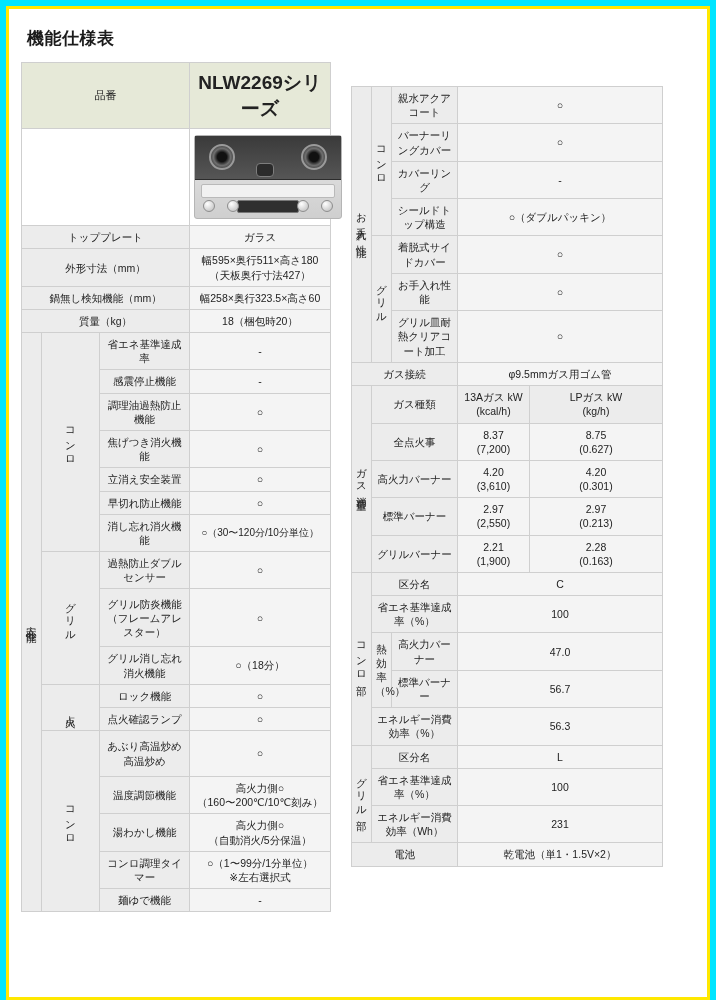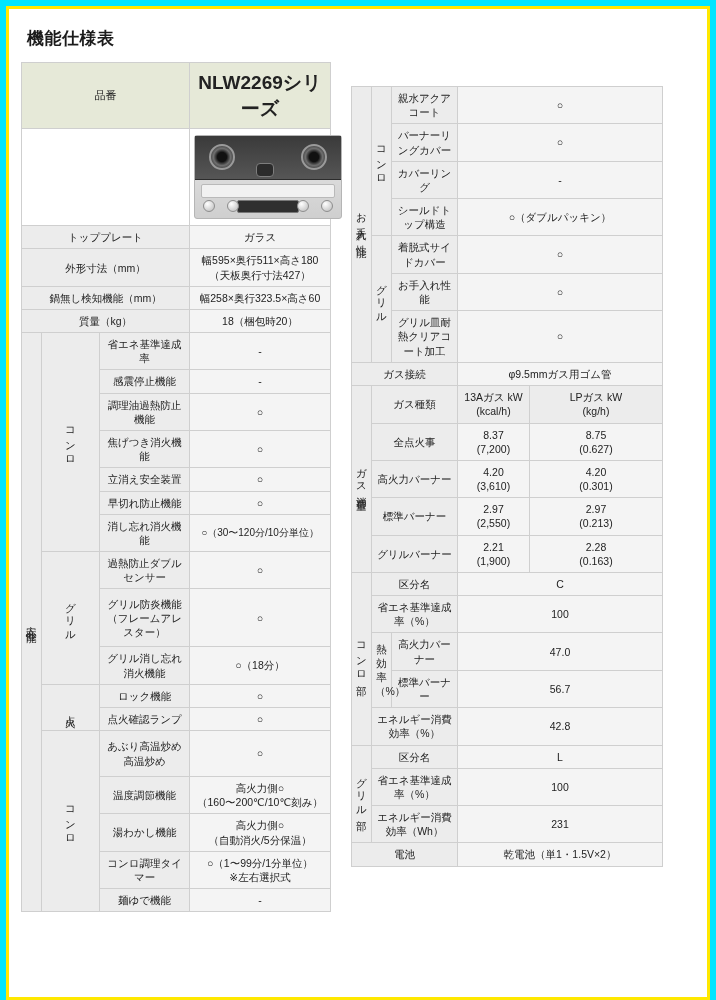--- a/index.html
+++ b/index.html
@@ -398,21 +398,21 @@
               <td class="lbl" rowspan="2" style="width:20px">熱効率（%）</td>
               <td class="lbl">高火力バーナー</td>
               <td class="val" colspan="2">47.0</td>
             </tr>
             <tr>
               <td class="lbl">標準バーナー</td>
               <td class="val" colspan="2">56.7</td>
             </tr>
             <tr>
               <td class="lbl" colspan="2">エネルギー消費効率（%）</td>
-              <td class="val" colspan="2">42.8</td>
+              <td class="val" colspan="2">56.3</td>
             </tr>
 
             <tr>
               <td class="vlbl" rowspan="3">
                 <span class="vtext">グリル部</span>
               </td>
               <td class="lbl" colspan="2">区分名</td>
               <td class="val" colspan="2">L</td>
             </tr>
             <tr>

